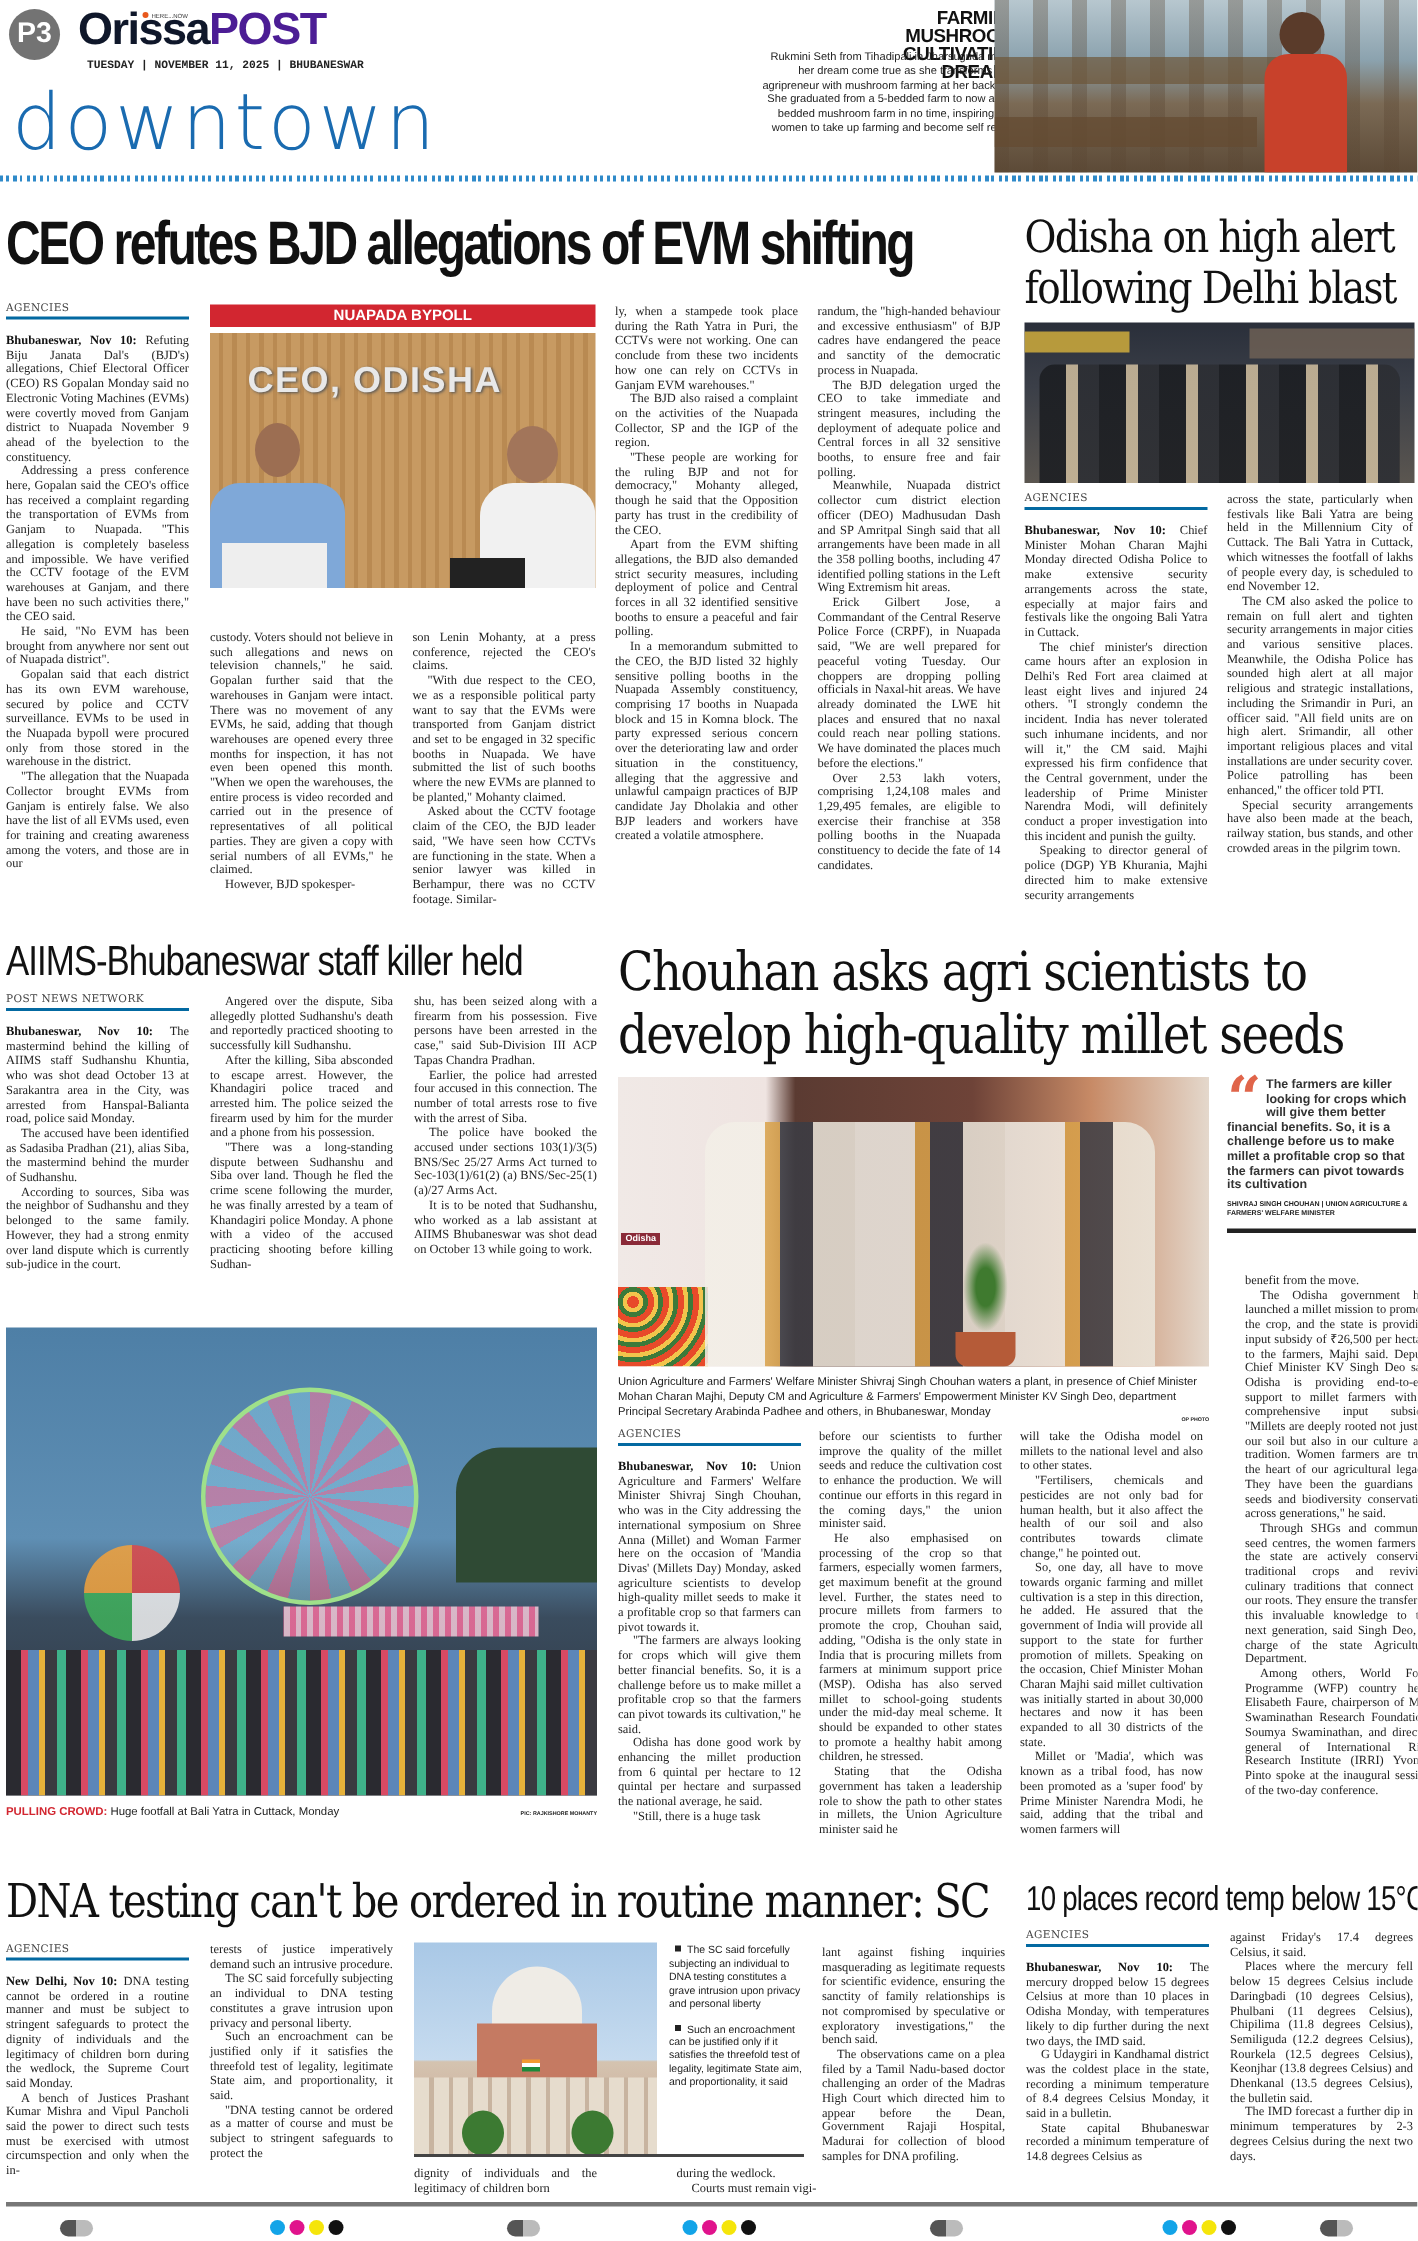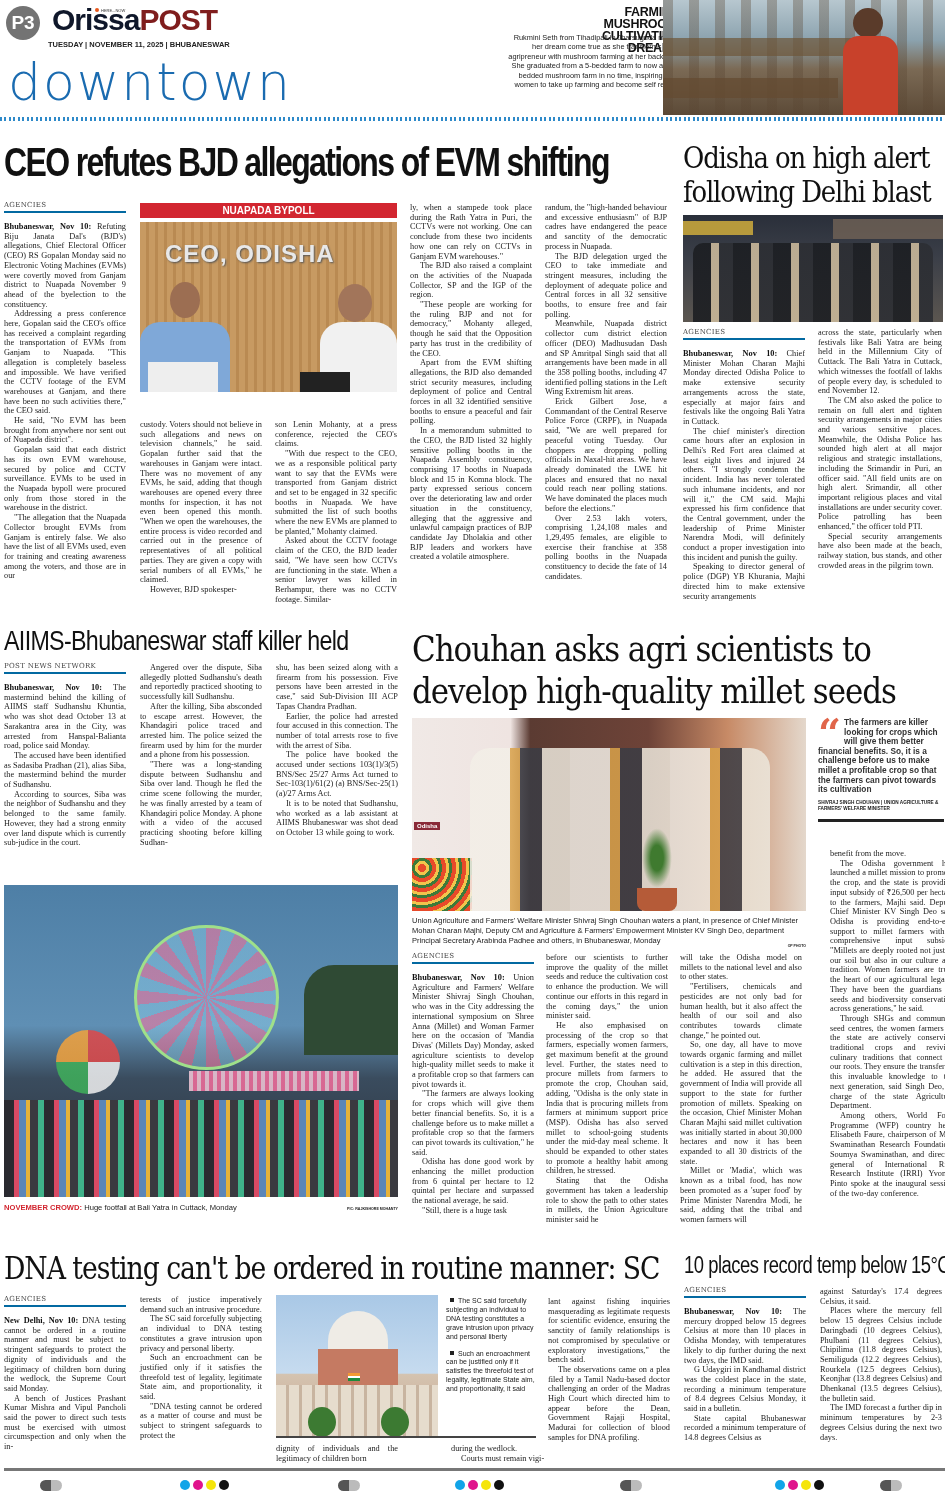--- a/index.html
+++ b/index.html
@@ -23,23 +23,23 @@
 <body>
 
 <header>
   <div class="abs" style="left:6px;top:6px;width:34px;height:34px;border-radius:50%;background:#737373;color:#fff;font-family:Liberation Sans, sans-serif;font-weight:bold;font-size:19px;display:flex;align-items:center;justify-content:center;">
     <span>P3</span>
   </div>
   <div class="abs" style="left:95px;top:8px;font-family:'Liberation Sans',sans-serif;font-size:4px;color:#333;">
     <span style="display:inline-block;width:4px;height:4px;border-radius:50%;background:#e8581c;margin-right:2px;"></span><span>HERE...NOW</span>
   </div>
   <div class="abs" style="left:52px;top:4px;font-family:'Liberation Sans',sans-serif;font-weight:bold;font-size:30px;letter-spacing:-1px;line-height:32px;">
-    <span style="color:#0f172a">Orissa</span><span style="color:#7f1d1d">POST</span>
-  </div>
-  <div class="abs" style="left:48px;top:40px;font-family:Liberation Sans, sans-serif;font-weight:bold;font-size:7.5px;color:#222;">TUESDAY | NOVEMBER 11, 2025 | BHUBANESWAR</div>
+    <span style="color:#0f172a">Orissa</span><span style="color:#4c1d95">POST</span>
+  </div>
+  <div class="abs" style="left:58px;top:40px;font-family:Liberation Mono, monospace;font-weight:bold;font-size:7.5px;color:#222;">TUESDAY | NOVEMBER 11, 2025 | BHUBANESWAR</div>
   <div class="abs" style="left:8px;top:54px;font-family:'DejaVu Sans',sans-serif;font-weight:200;font-size:52px;color:#1a6bb0;letter-spacing:2px;line-height:56px;">downtown</div>
 
   <div class="abs" style="left:555px;top:6px;width:125px;text-align:right;">
     <div style="font-family:'Liberation Sans',sans-serif;font-weight:bold;font-size:12.5px;line-height:12px;color:#111;letter-spacing:-.3px;">
       <div>FARMING MUSHROOM,</div>
         <div>CULTIVATING DREAMS</div>
     </div>
   </div>
   <div class="abs" style="left:505px;top:33px;width:175px;text-align:right;font-family:'Liberation Sans',sans-serif;font-size:7.4px;line-height:9.4px;color:#222;">Rukmini Seth from Tihadipali in Jharsuguda makes her dream come true as she transforms to an agripreneur with mushroom farming at her backyard. She graduated from a 5-bedded farm to now a 500-bedded mushroom farm in no time, inspiring local women to take up farming and become self reliant.</div>
   <div class="abs photo" style="left:663px;top:0;width:282px;height:115px;background:linear-gradient(180deg,#b7c7cf 0%,#8ba2ae 35%,#7b6a55 60%,#5c4a37 100%);">
@@ -167,21 +167,21 @@
 
 <section>
   <div class="abs photo" style="left:4px;top:885px;width:394px;height:312px;background:linear-gradient(180deg,#4e7fa6 0%,#5f8fb4 45%,#3a4c5e 62%,#2b2f38 100%);">
     <div style="position:absolute;left:130px;top:40px;width:145px;height:145px;border-radius:50%;border:3px solid #9fe08a;background:repeating-conic-gradient(rgba(255,120,160,.55) 0 12deg,rgba(160,230,255,.35) 12deg 24deg);"></div>
     <div style="position:absolute;left:52px;top:145px;width:64px;height:64px;border-radius:50%;background:conic-gradient(#e04848 0 90deg,#f0f0f0 90deg 180deg,#3fb05a 180deg 270deg,#f3a23b 270deg 360deg);opacity:.85;"></div>
     <div style="position:absolute;left:300px;top:80px;width:94px;height:90px;background:#2f4a34;border-radius:30px 0 0 0;"></div>
     <div style="position:absolute;left:185px;top:186px;width:170px;height:20px;background:repeating-linear-gradient(90deg,#ffd0e0 0 4px,#ff6fa0 4px 8px);opacity:.8;"></div>
     <div style="position:absolute;left:0;top:215px;width:394px;height:97px;background:repeating-linear-gradient(90deg,#2a2a30 0 10px,#d94a64 10px 15px,#5c86b8 15px 22px,#e7b23a 22px 26px,#3a3a40 26px 34px,#3fb28a 34px 40px);"></div>
   </div>
   <div class="abs" style="left:4px;top:1203px;width:394px;font-family:'Liberation Sans',sans-serif;font-size:7.6px;color:#222;display:flex;justify-content:space-between;align-items:baseline;">
-    <span><b style="color:#d22630">NOVEMBER CROWD:</b> <span>Huge footfall at Bali Yatra in Cuttack, Monday</span></span>
+    <span><b style="color:#d22630">PULLING CROWD:</b> <span>Huge footfall at Bali Yatra in Cuttack, Monday</span></span>
     <span style="font-size:3.6px;font-weight:bold;">PIC: RAJKISHORE MOHANTY</span>
   </div>
 </section>
 
 <section>
   <h1 class="abs hl-serif" style="left:412px;top:628px;font-size:36px;line-height:42px;font-weight:normal;letter-spacing:-1.2px;white-space:nowrap;transform:scaleX(.86);transform-origin:left;">
     <div>Chouhan asks agri scientists to</div>
     <div>develop high-quality millet seeds</div>
   </h1>
   <div class="abs photo" style="left:412px;top:718px;width:394px;height:193px;background:linear-gradient(90deg,#f0e9e6 0%,#efe4e1 25%,#5b3b32 30%,#6e4338 60%,#c78a66 80%,#e4d8cc 100%);">
@@ -291,21 +291,21 @@
   <div class="abs" style="left:684px;top:1286px;width:122px;">
     <div class="byline">AGENCIES</div>
     <div class="body-text">
       <p class="first"><b>Bhubaneswar, Nov 10:</b> <span>The mercury dropped below 15 degrees Celsius at more than 10 places in Odisha Monday, with temperatures likely to dip further during the next two days, the IMD said.</span></p>
       <p>G Udaygiri in Kandhamal district was the coldest place in the state, recording a minimum temperature of 8.4 degrees Celsius Monday, it said in a bulletin.</p>
       <p>State capital Bhubaneswar recorded a minimum temperature of 14.8 degrees Celsius as</p>
     </div>
   </div>
   <div class="abs" style="left:820px;top:1287px;width:122px;">
     <div class="body-text">
-      <p class="first">against Saturday's 17.4 degrees Celsius, it said.</p>
+      <p class="first">against Friday's 17.4 degrees Celsius, it said.</p>
       <p>Places where the mercury fell below 15 degrees Celsius include Daringbadi (10 degrees Celsius), Phulbani (11 degrees Celsius), Chipilima (11.8 degrees Celsius), Semiliguda (12.2 degrees Celsius), Rourkela (12.5 degrees Celsius), Keonjhar (13.8 degrees Celsius) and Dhenkanal (13.5 degrees Celsius), the bulletin said.</p>
       <p>The IMD forecast a further dip in minimum temperatures by 2-3 degrees Celsius during the next two days.</p>
     </div>
   </div>
 </section>
 
 <footer>
   <div class="abs" style="left:4px;top:1468px;width:941px;height:3px;background:#777;"></div>
   <div class="abs halfdot" style="left:40px;top:1480px;"></div>
   <div class="abs reg" style="left:180px;top:1480px;">

